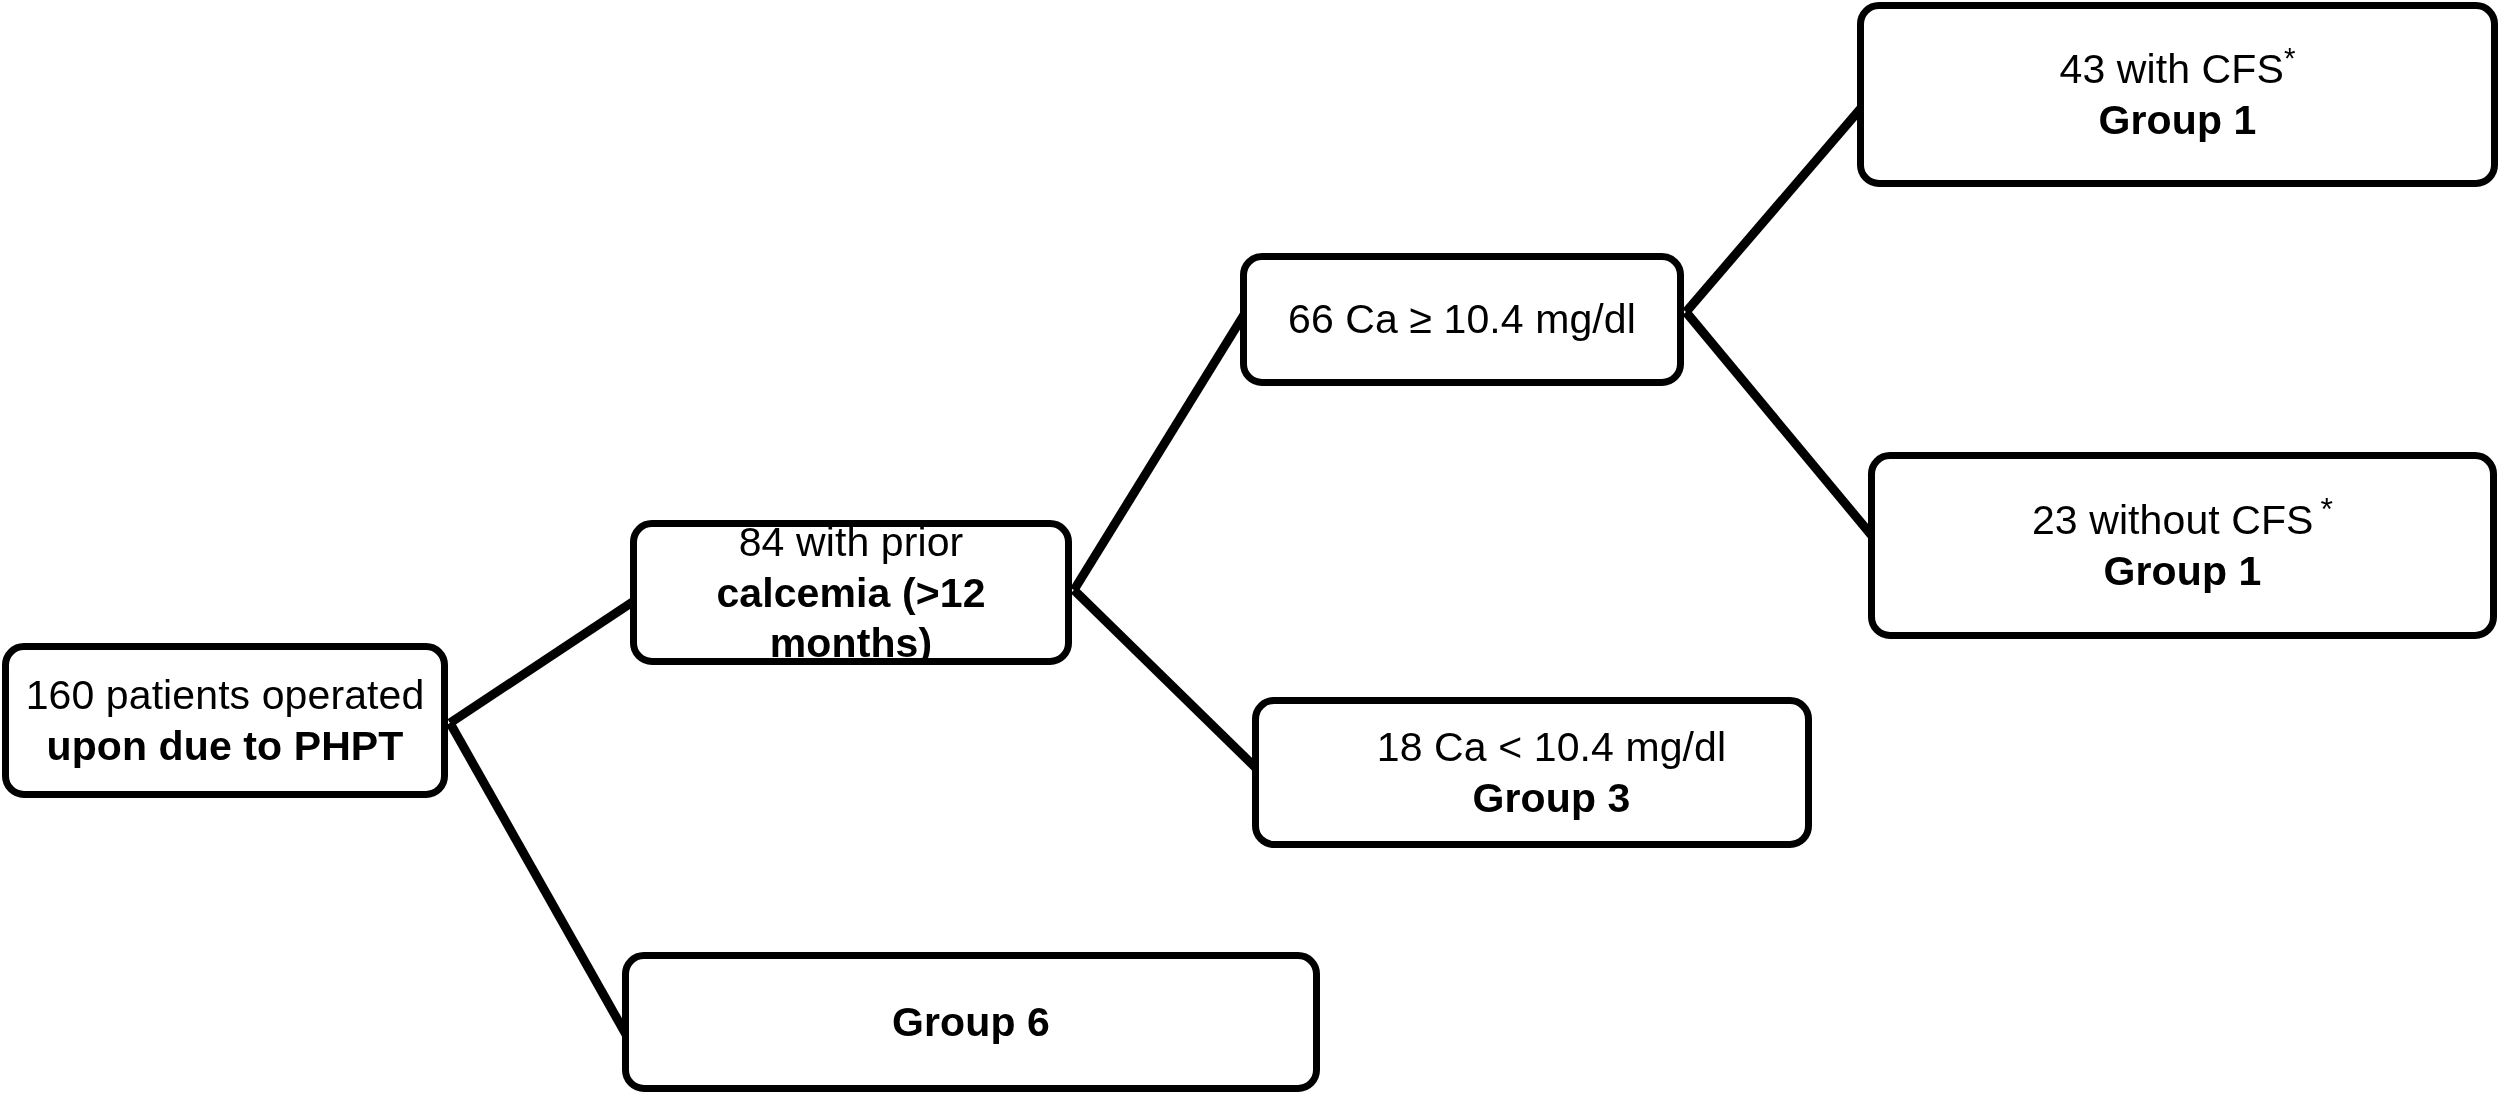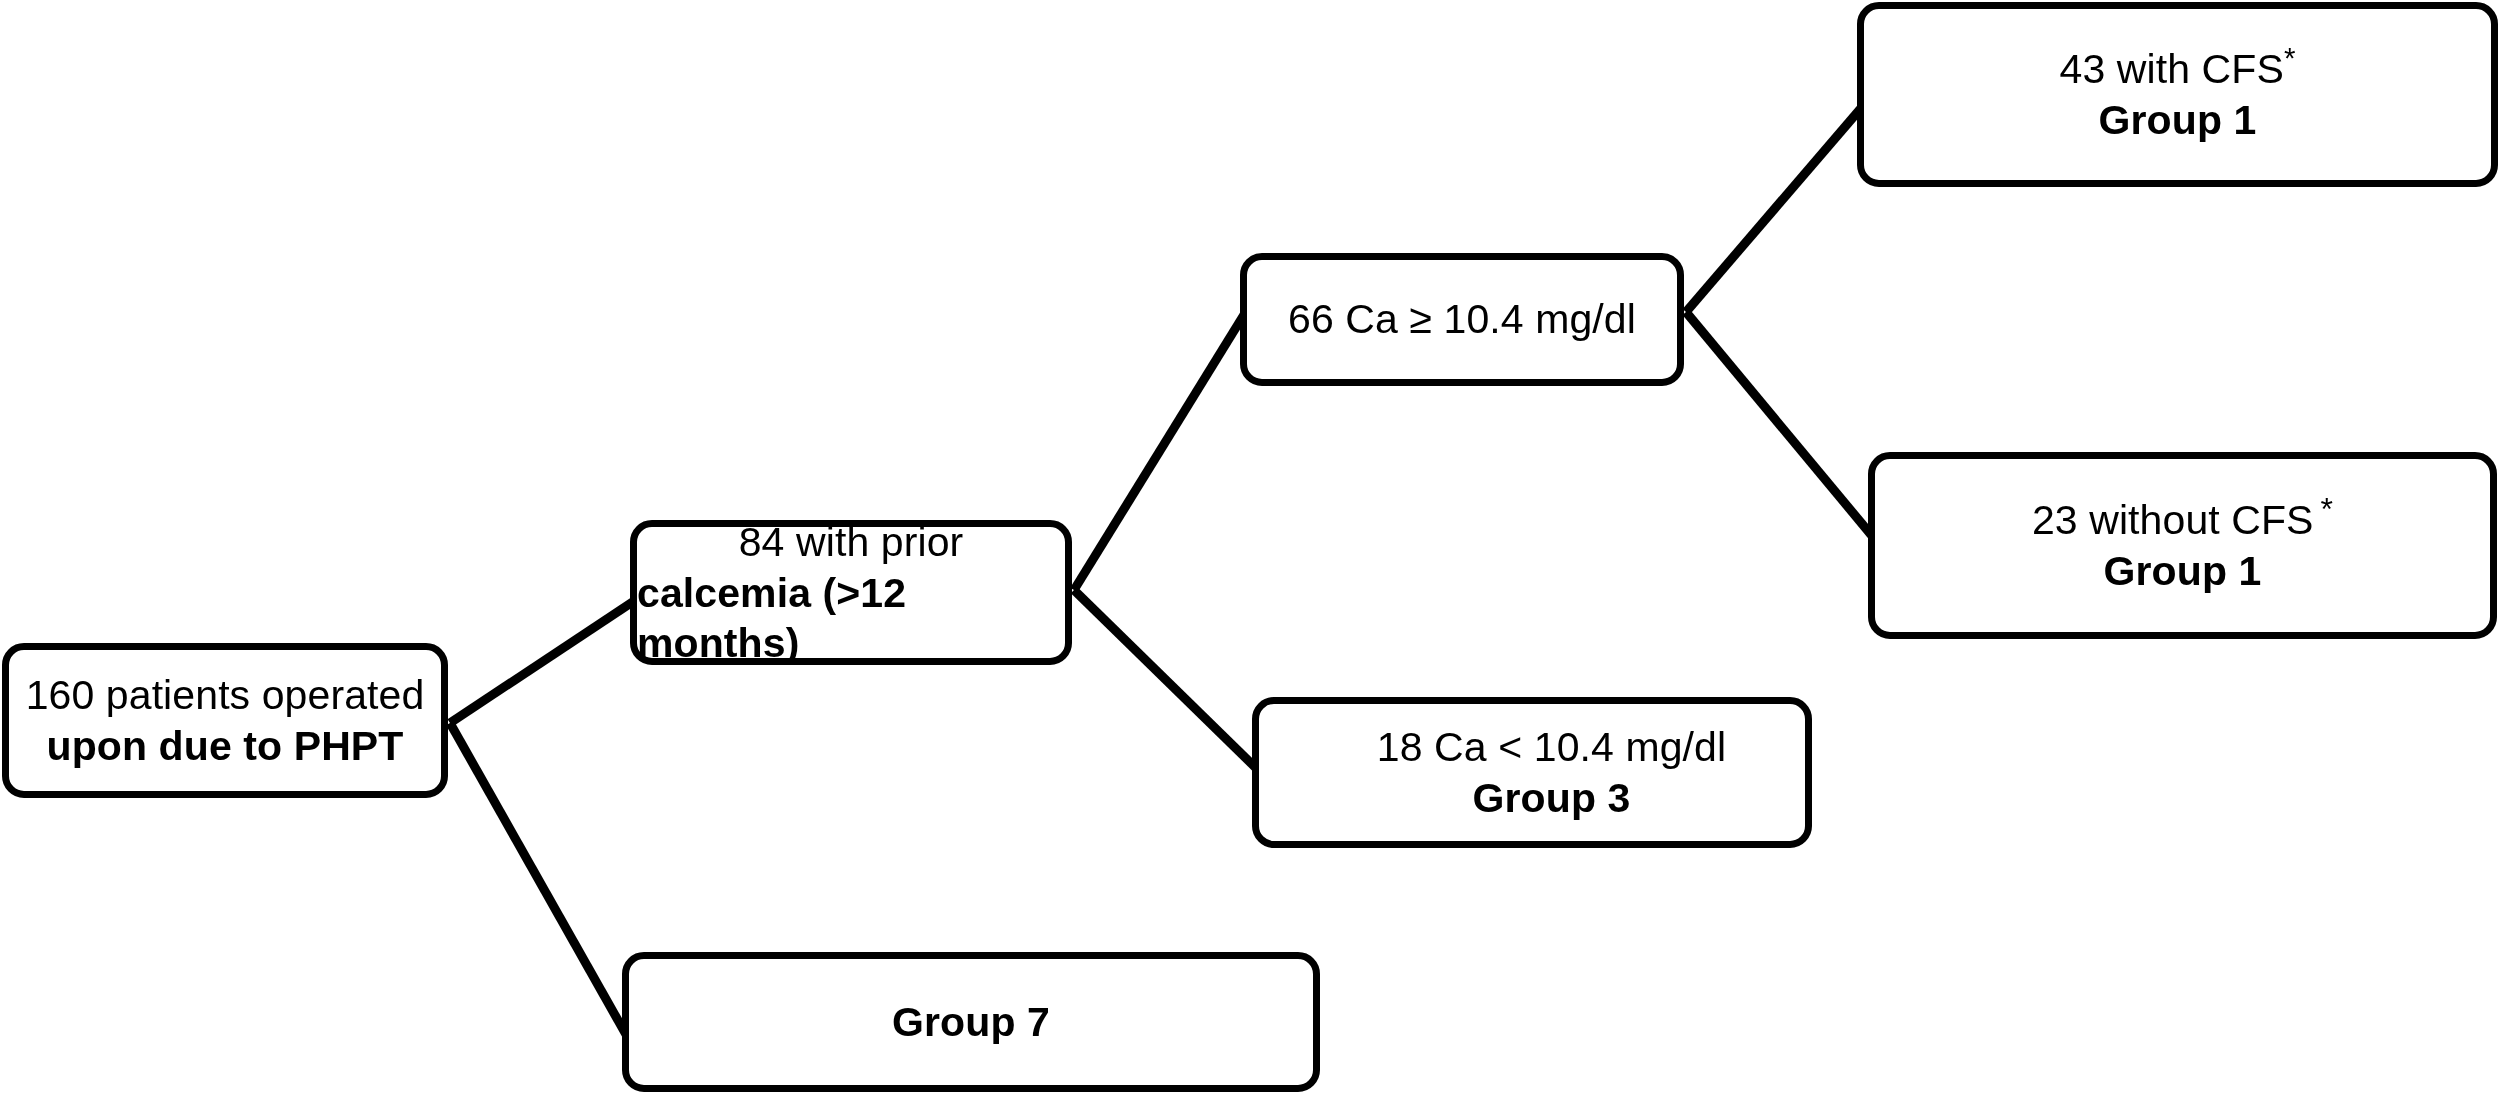--- a/index.html
+++ b/index.html
@@ -27,21 +27,21 @@
   .node {
     position: absolute;
     box-sizing: border-box;
     background: #ffffff;
     border: 7px solid #000000;
     border-radius: 22px;
     display: flex;
     flex-direction: column;
     align-items: center;
     justify-content: center;
-    text-align: left;
+    text-align: center;
     color: #000000;
     font-size: 41px;
     line-height: 1.22;
     letter-spacing: 0.1px;
     z-index: 2;
   }
   .node .line2 { display: block; font-weight: bold; }
   .sup {
     font-size: 0.72em;
     vertical-align: super;
@@ -93,16 +93,16 @@
     <span><span>23 without CFS</span><span class="sup-spaced">*</span></span>
     <span class="line2">Group 1</span>
   </div>
 
   <div class="node" style="left:1252px; top:697px; width:560px; height:151px;padding-left:39px;">
     <span>18 Ca &lt; 10.4 mg/dl</span>
     <span class="line2">Group 3</span>
   </div>
 
   <div class="node" style="left:622px; top:952px; width:698px; height:140px;">
-    <span class="line2">Group 7</span>
+    <span class="line2">Group 6</span>
   </div>
 
 </div>
 
 </body></html>

